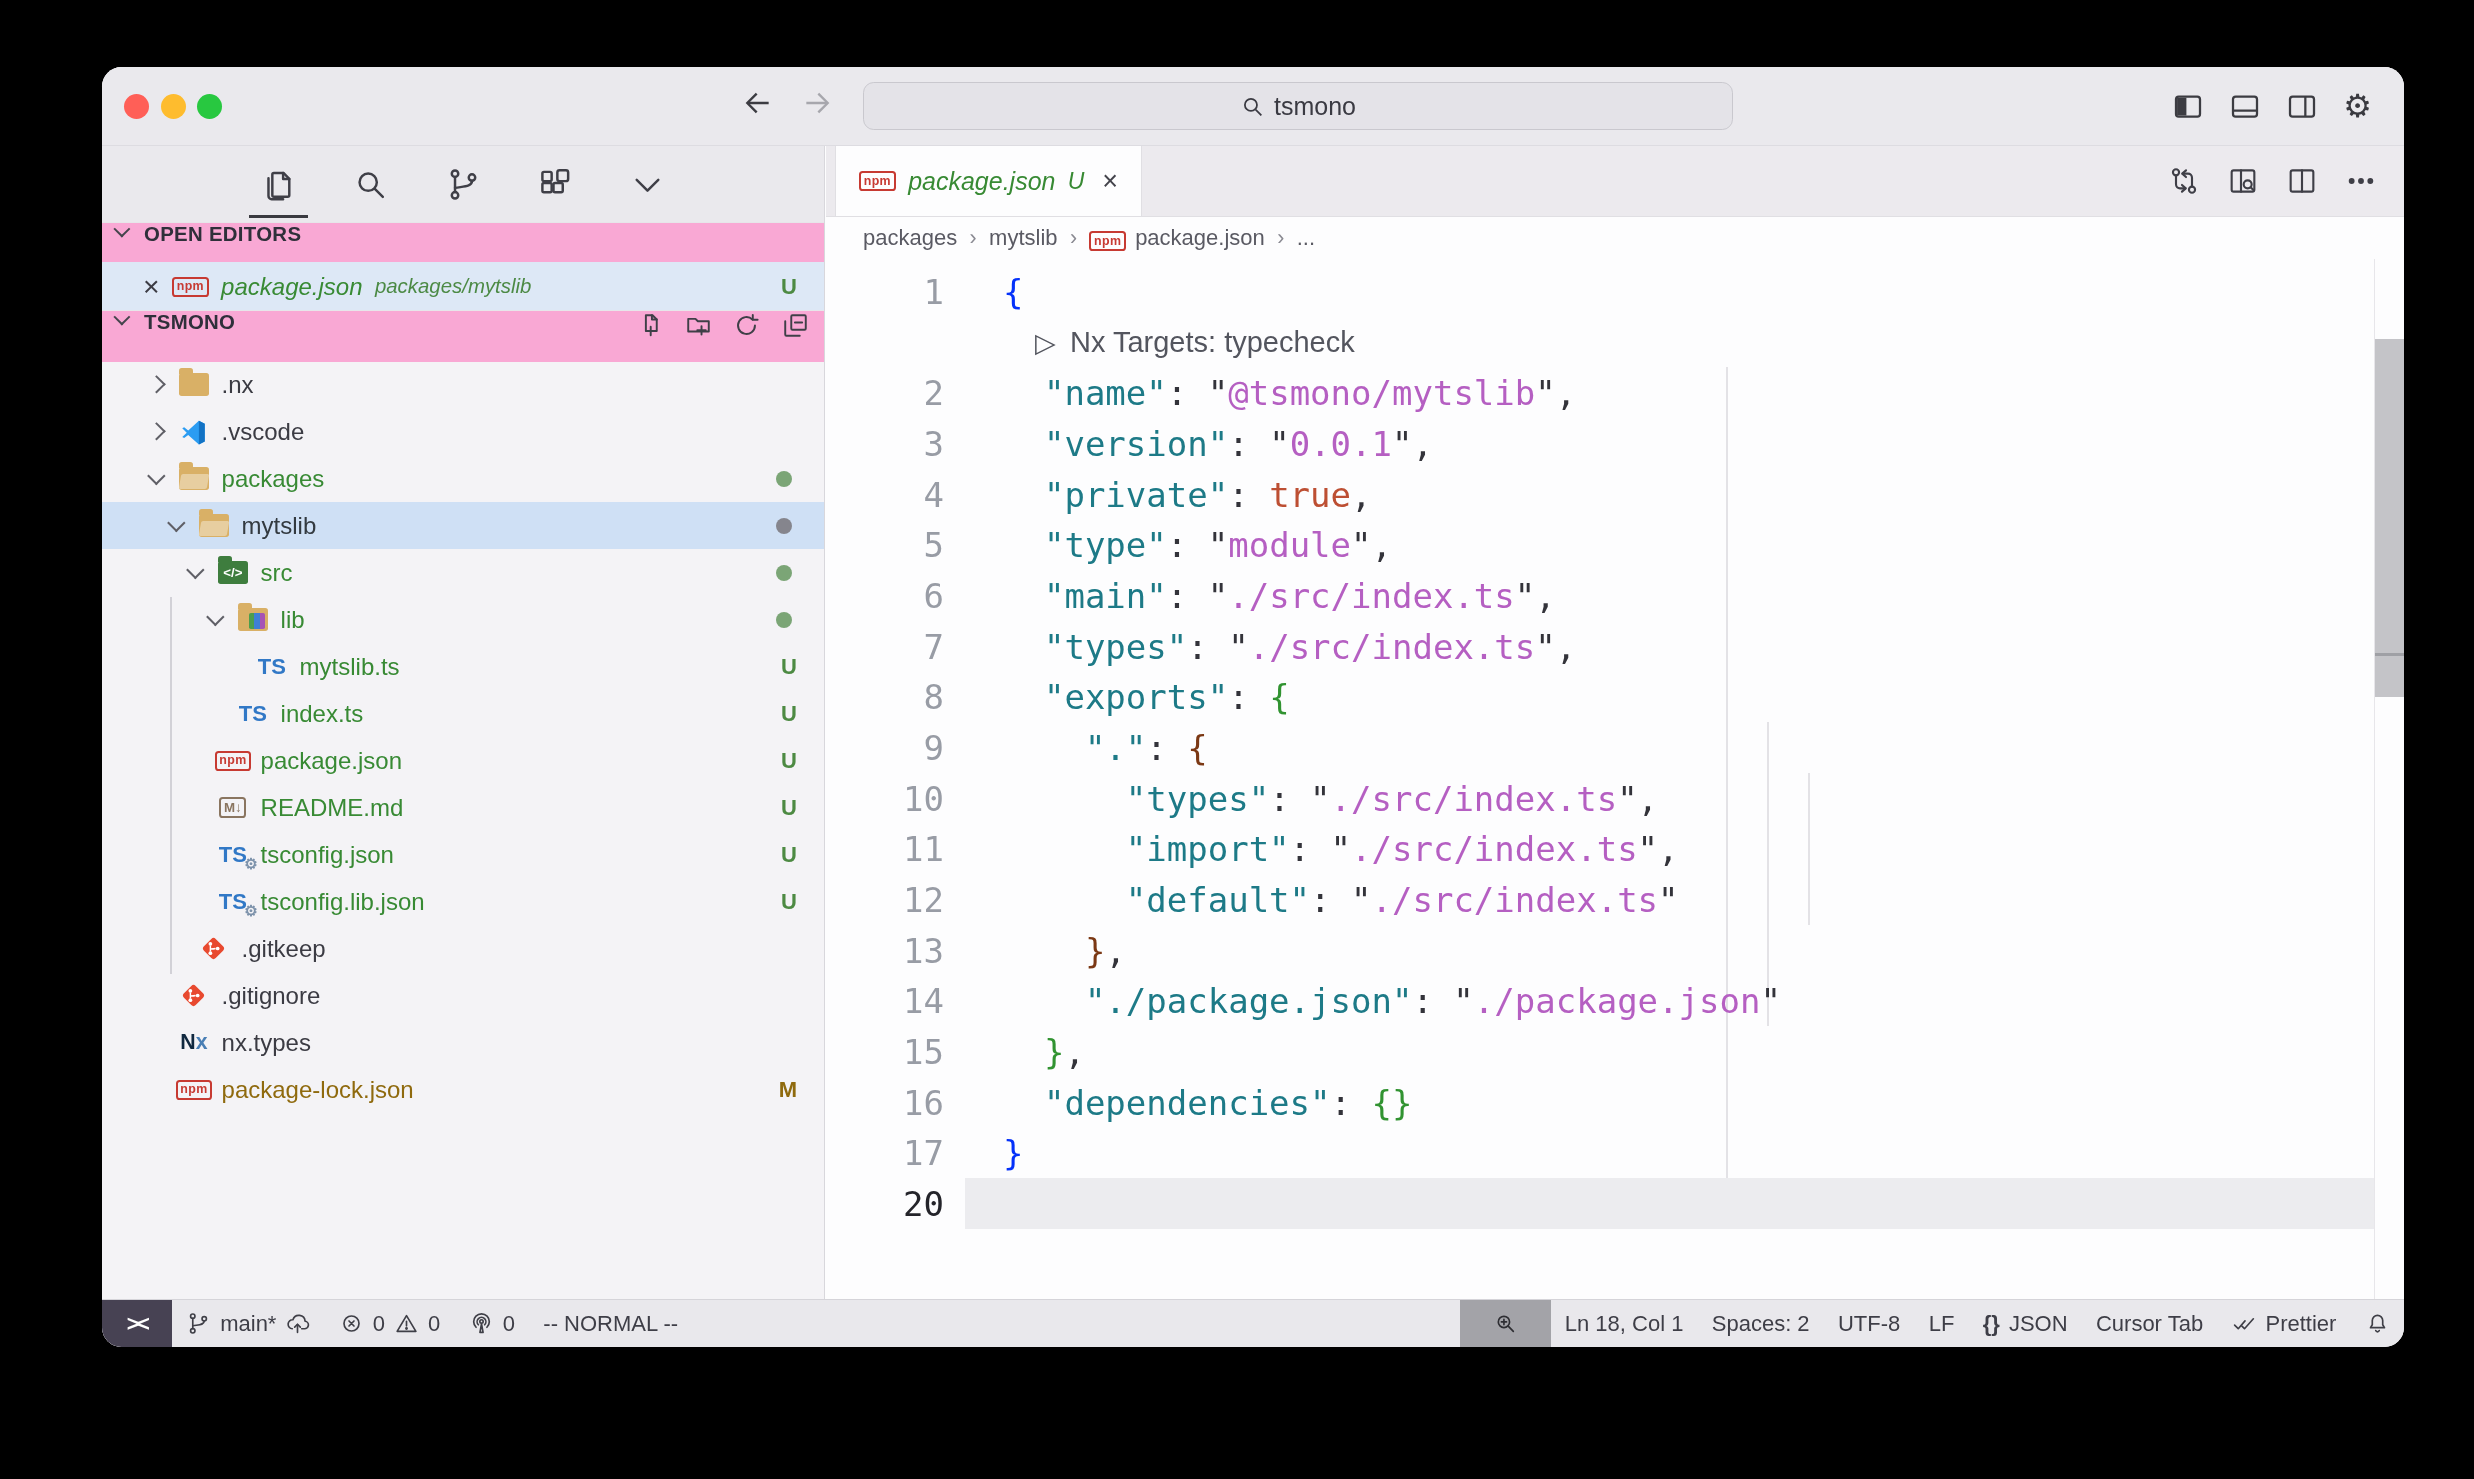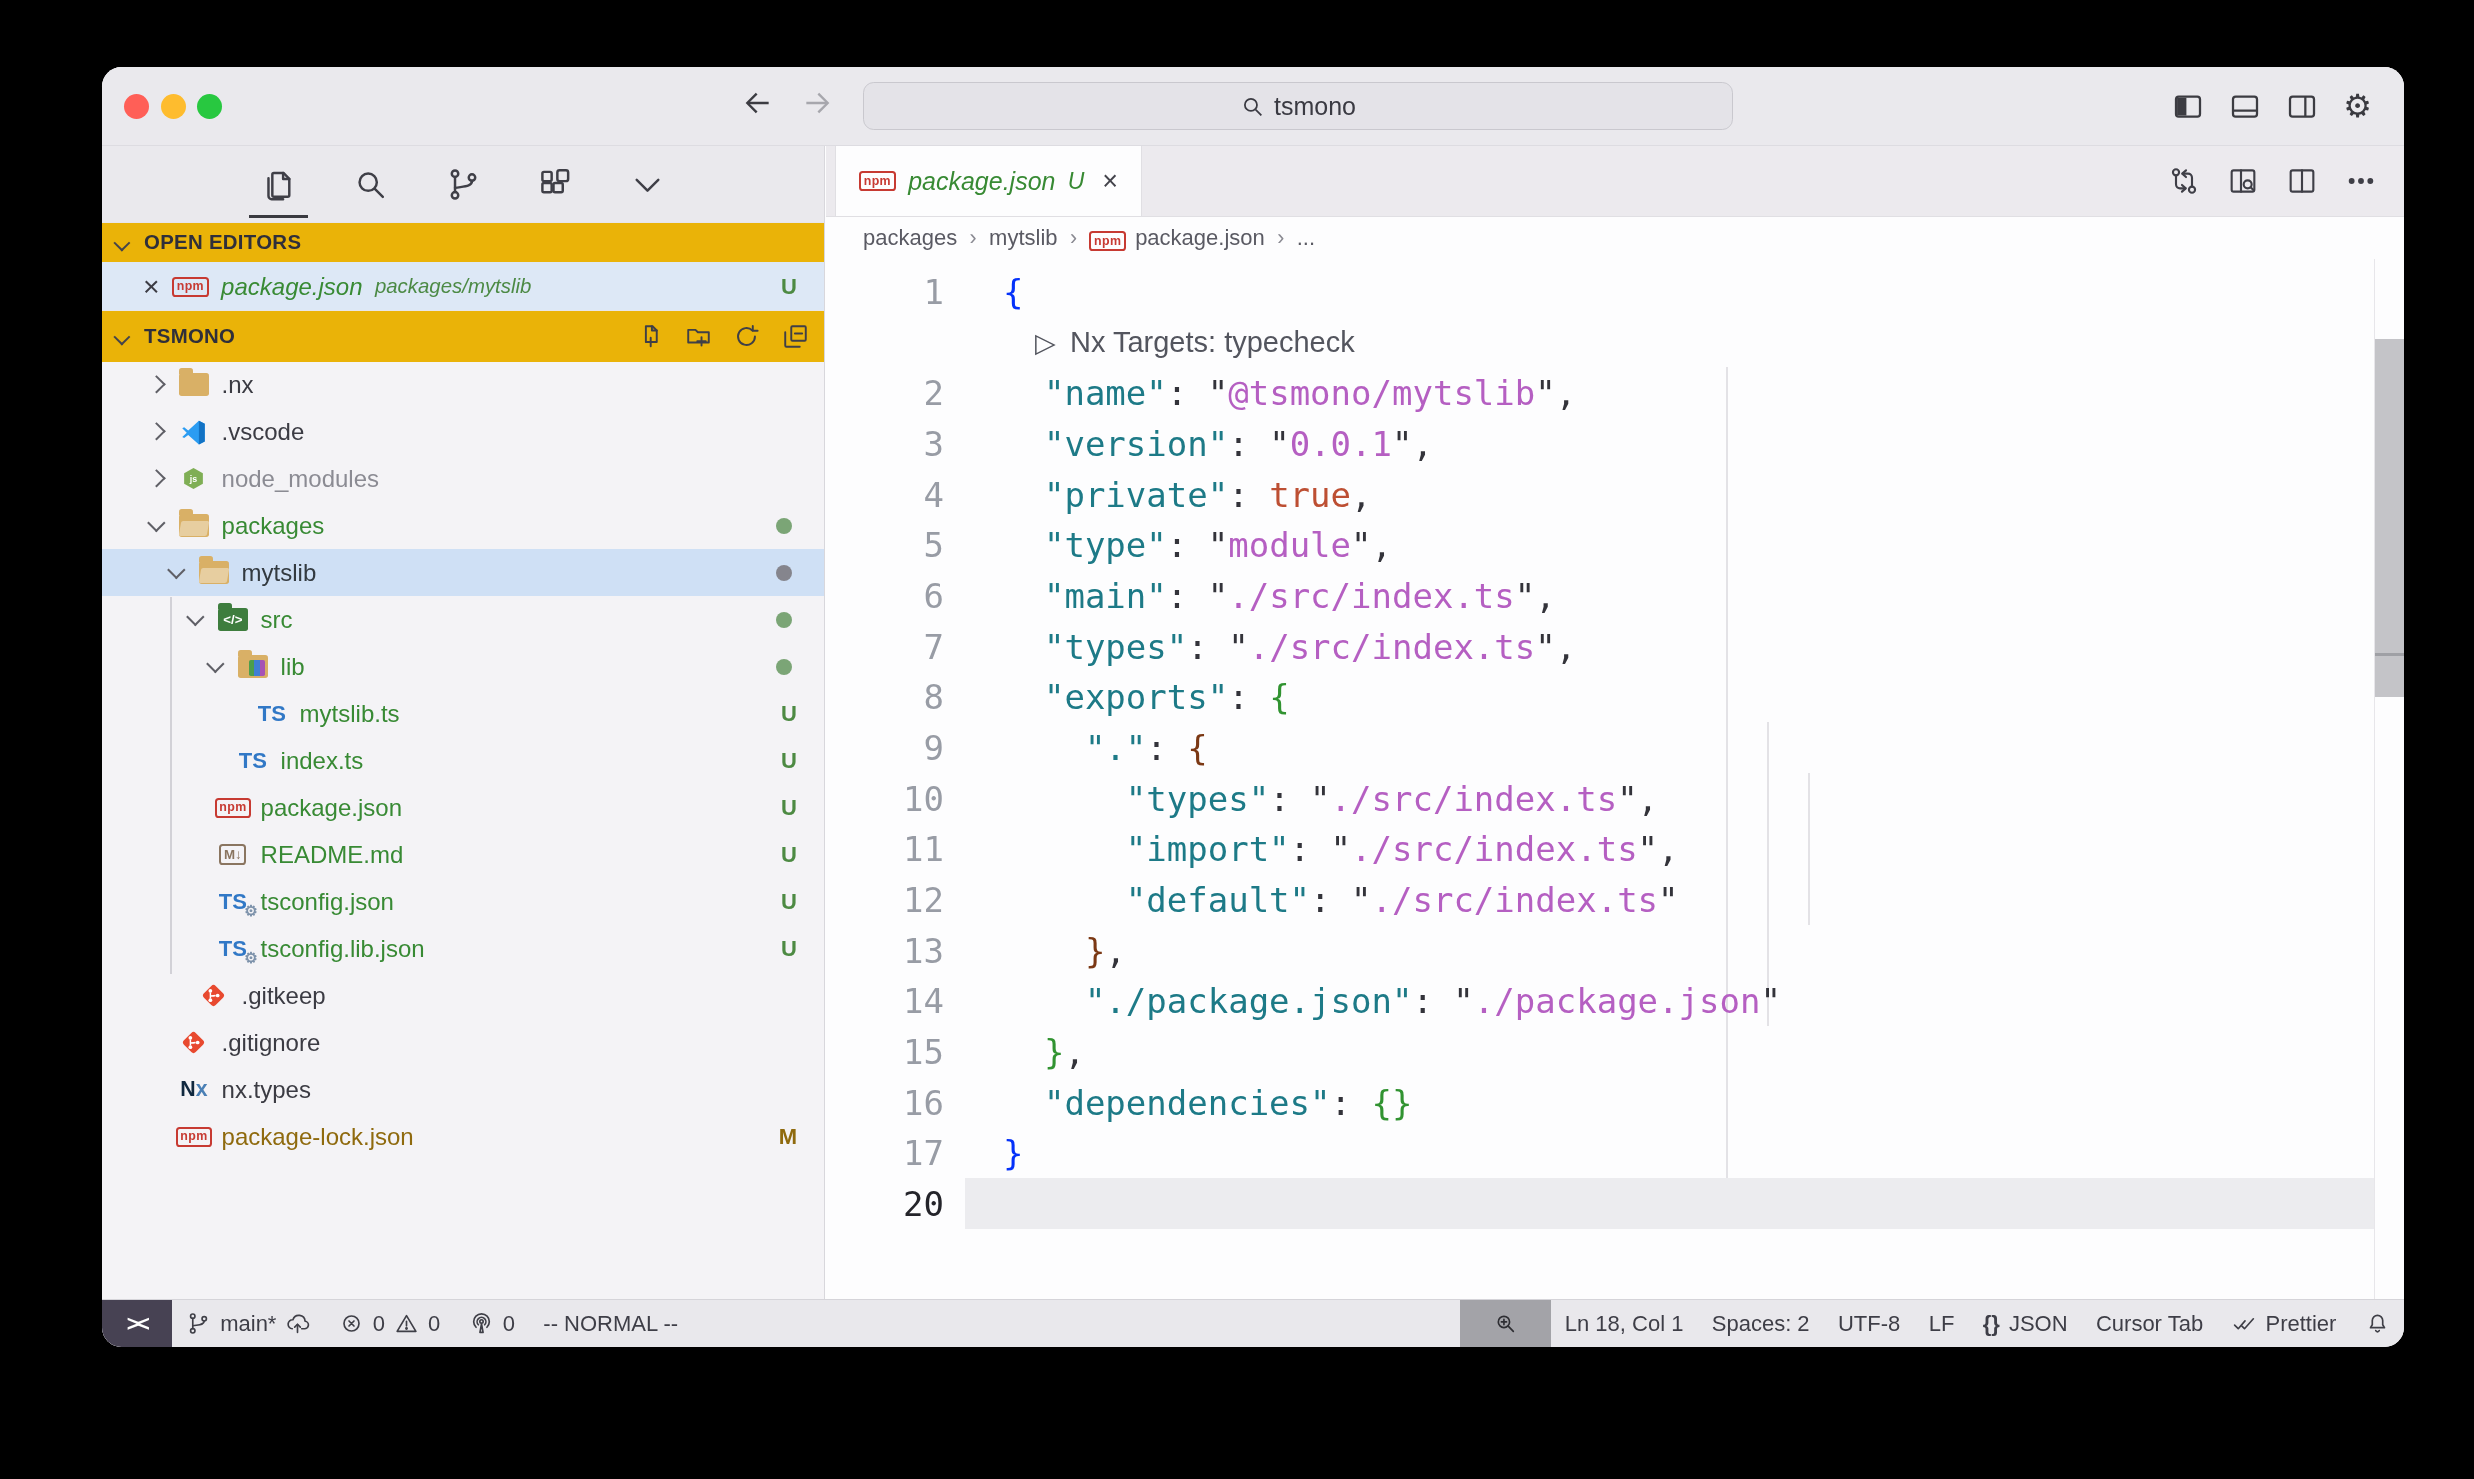--- a/index.html
+++ b/index.html
@@ -18,21 +18,21 @@
              gap:9px;color:#3a3a42;font-size:25px;}
   .tb-icons{position:absolute;right:32px;top:19.6px;display:flex;gap:25px;align-items:center;}
   .iconbtn{display:flex;align-items:center;justify-content:center;cursor:default;}
 
   
   .sidebar{position:absolute;left:0;top:79px;width:722px;bottom:47px;background:#f4f3f6;border-right:1.8px solid #d8d7dc;}
   .activityrow{position:absolute;left:0;top:0;width:100%;height:76px;display:flex;align-items:center;
                justify-content:center;gap:41px;background:#eae9ed;}
   .act{position:relative;padding:5.3px 7.1px;}
   .act.active::after{content:"";position:absolute;left:-3.6px;right:-3.6px;bottom:-10.7px;height:3.6px;background:#3a3a40;}
-  .secband{background:#eab308;display:flex;align-items:center;padding:0 14.2px;color:#2f2f3a;
+  .secband{background:#f9a8d4;display:flex;align-items:flex-start;padding:0 14.2px;color:#2f2f3a;
            font-weight:bold;font-size:20.4px;letter-spacing:0.3px;border-top:0.9px solid #e7e6ea;}
   .openeditors-band{position:absolute;top:76px;left:0;right:0;height:39px;}
   .oe-row{position:absolute;top:116px;left:0;right:0;height:49px;background:#dde8f6;display:flex;
           align-items:center;padding-left:41px;gap:12.4px;}
   .oe-label{font-style:italic;font-size:24px;color:#388a34;}
   .oe-desc{font-style:italic;font-size:20.4px;color:#4c8a45;}
   .explorer-band{position:absolute;top:164px;left:0;right:0;height:51px;justify-content:flex-start;}
   .band-actions{margin-left:auto;display:flex;gap:19.6px;align-items:center;}
   .tree{position:absolute;top:215px;left:0;right:0;height:801px;overflow:hidden;}
   .trow{position:relative;height:47px;display:flex;align-items:center;font-size:24px;color:#3b3b43;}
@@ -268,30 +268,20 @@
             <span class="chev col"></span>
             <span class="ticon">
               <svg width="27" height="27" viewBox="0 0 24 24">
                 <path fill="#2b9cf2" d="M16.8 2.5L7.3 11 3.7 8.2 2 9.1l4 3.9-4 3.9 1.7.9 3.6-2.8 9.5 8.5 5.2-2.6V5.1z"></path>
                 <path fill="#1272c4" d="M16.8 2.5v21l5.2-2.6V5.1z"></path>
               </svg>
             </span>
             <span style="color:#3b3b43">.vscode</span>
           </div>
           <div class="trow" style="padding-left: 48px;">
-            <span class="chev col"></span>
-            <span class="ticon">
-              <svg width="25" height="25" viewBox="0 0 24 24" style="font-size:27px">
-                <polygon points="12,2 21,7 21,17 12,22 3,17 3,7" fill="#7fae55"></polygon>
-                <text x="12" y="15.5" font-size="8.5" fill="#fff" text-anchor="middle" font-family="Liberation Sans" font-weight="bold">js</text>
-              </svg>
-            </span>
-            <span style="color:#8b8b93">node_modules</span>
-          </div>
-          <div class="trow" style="padding-left: 48px;">
             <span class="chev exp"></span>
             <span class="ticon">
               <span class="fold open"></span>
             </span>
             <span style="color:#388a34">packages</span>
             <span class="rdot" style="background:#7ba576"></span>
           </div>
           <div class="trow selected" style="padding-left: 68px;">
             <span class="chev exp"></span>
             <span class="ticon">

